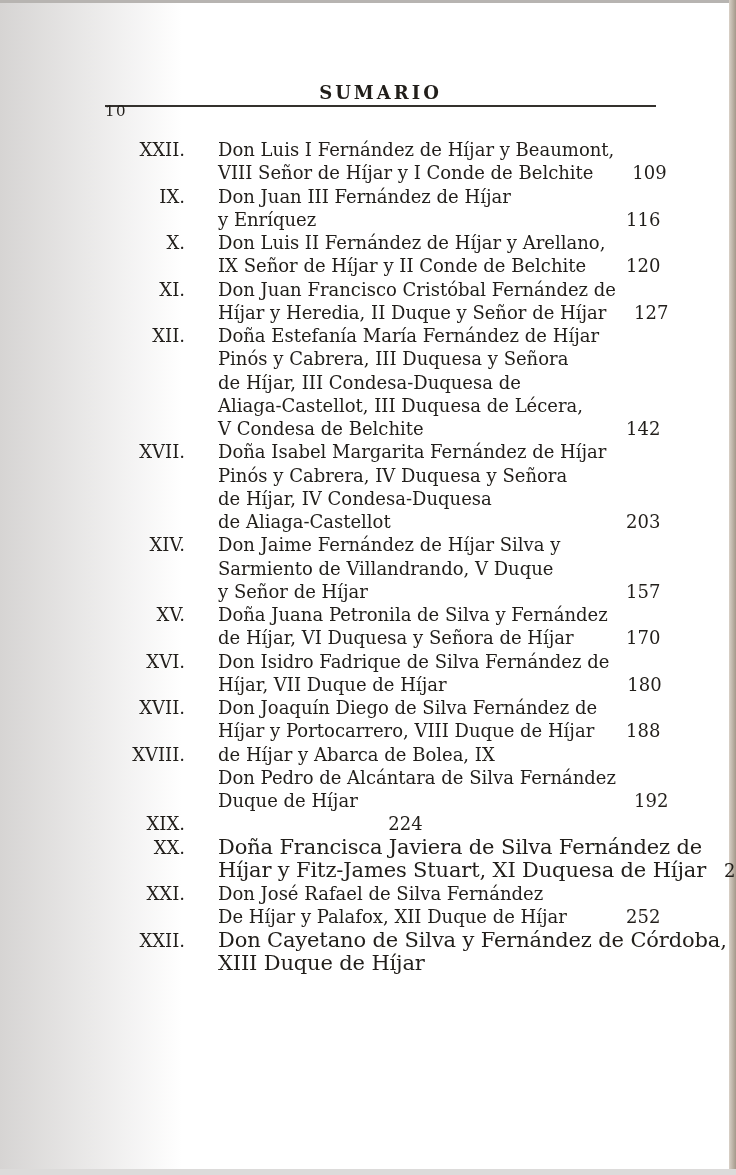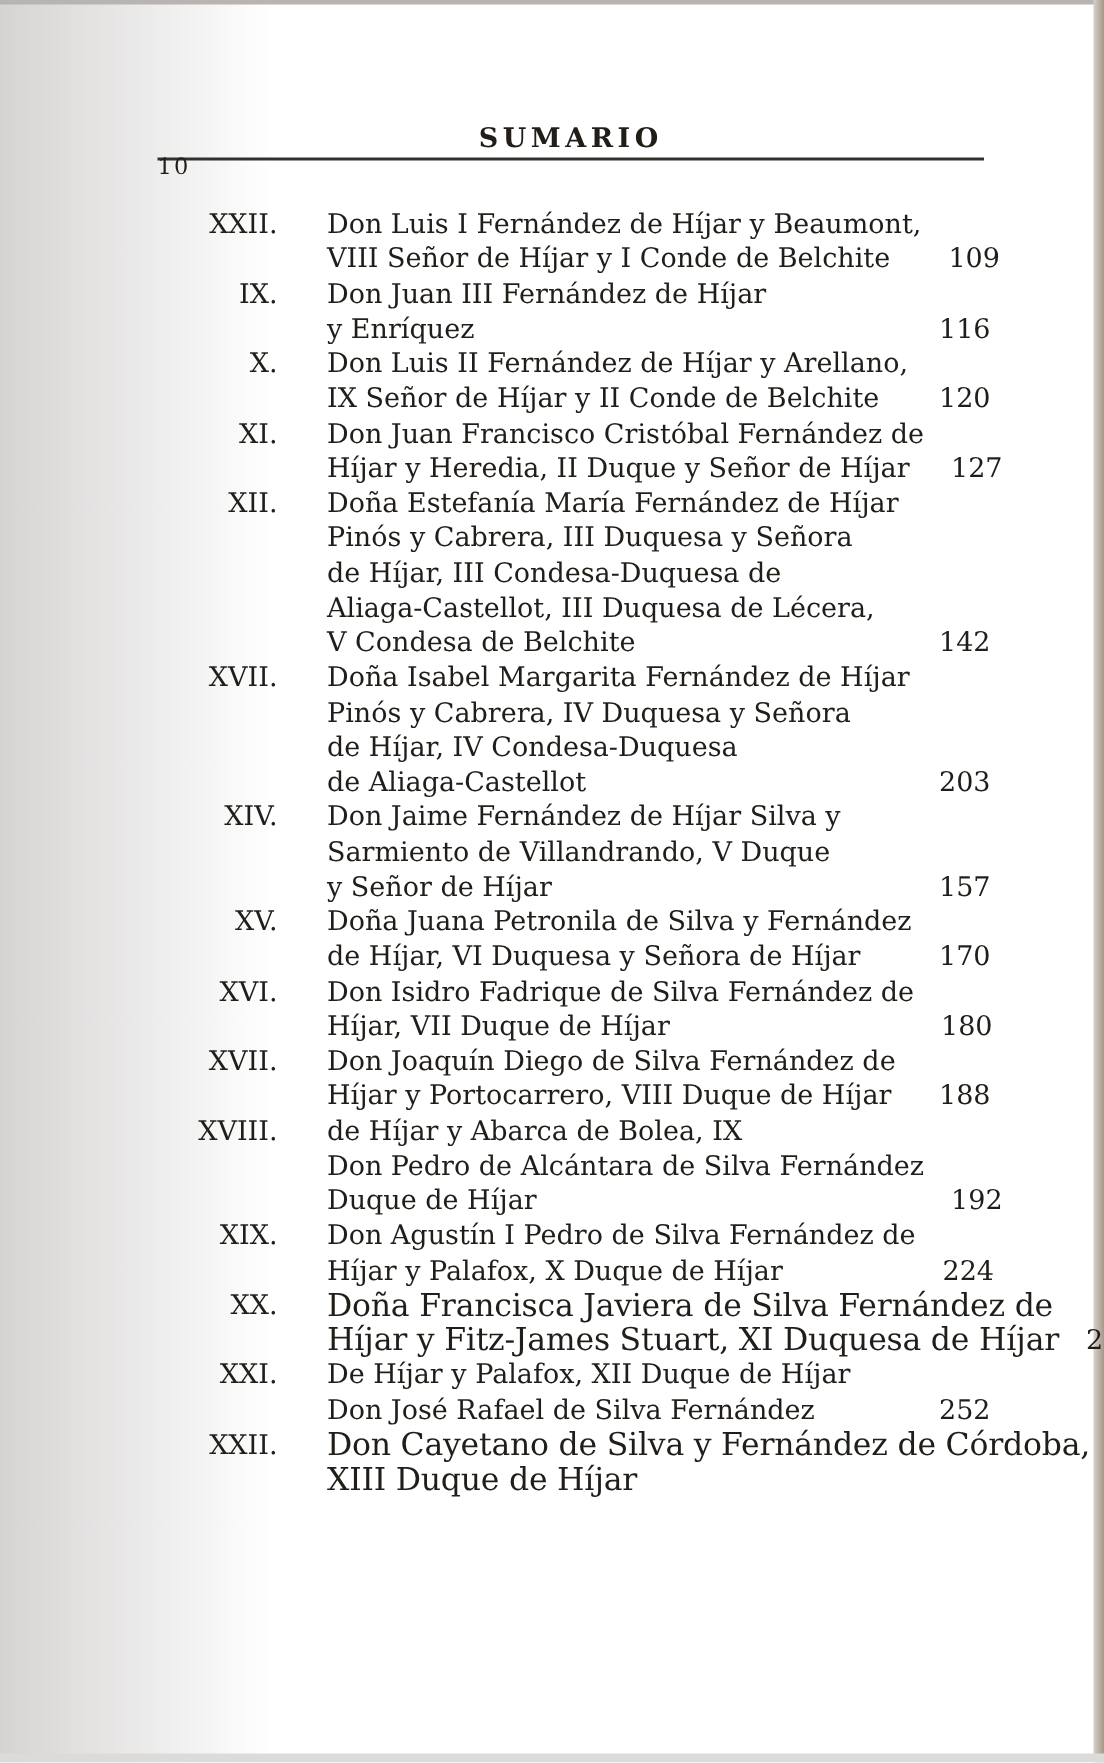--- a/index.html
+++ b/index.html
@@ -198,39 +198,35 @@
         <div class="numeral">XVIII.</div>
         <div class="title">
           <div class="line">de Híjar y Abarca de Bolea, IX</div>
           <div class="line">Don Pedro de Alcántara de Silva Fernández</div>
           <div class="line">Duque de Híjar</div>
         </div>
         <div class="pageno">192</div>
       </div>
       <div class="entry">
         <div class="numeral">XIX.</div>
-        <div class="title">
-          <div class="line">Don Agustín I Pedro de Silva Fernández de</div>
-          <div class="line">Híjar y Palafox, X Duque de Híjar</div>
-        </div>
         <div class="pageno">224</div>
       </div>
       <div class="entry condensed">
         <div class="numeral">XX.</div>
         <div class="title">
           <div class="line">Doña Francisca Javiera de Silva Fernández de</div>
           <div class="line">Híjar y Fitz-James Stuart, XI Duquesa de Híjar</div>
         </div>
         <div class="pageno">250</div>
       </div>
       <div class="entry">
         <div class="numeral">XXI.</div>
         <div class="title">
+          <div class="line">Don José Rafael de Silva Fernández</div>
           <div class="line">De Híjar y Palafox, XII Duque de Híjar</div>
-          <div class="line">Don José Rafael de Silva Fernández</div>
         </div>
         <div class="pageno">252</div>
       </div>
       <div class="entry condensed">
         <div class="numeral">XXII.</div>
         <div class="title">
           <div class="line">Don Cayetano de Silva y Fernández de Córdoba,</div>
           <div class="line">XIII Duque de Híjar</div>
         </div>
         <div class="pageno">268</div>

